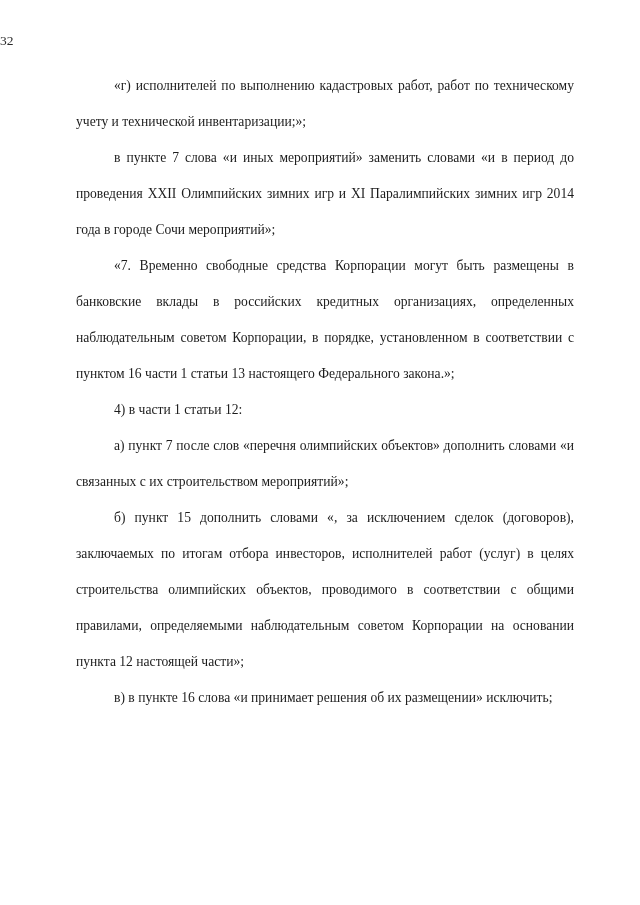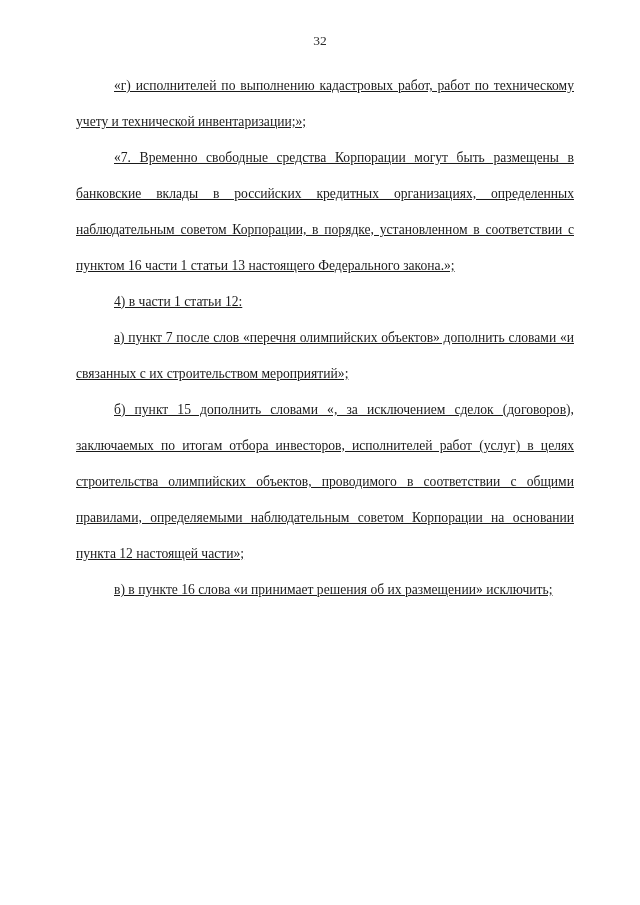--- a/index.html
+++ b/index.html
@@ -19,30 +19,28 @@
     width: 640px;
     height: 905px;
     background: #ffffff;
     box-sizing: border-box;
   }
   .page-number {
     position: absolute;
     top: 33px;
     left: 0;
     width: 640px;
-    text-align: center;
     font-size: 13.5px;
     color: #2a2a2a;
   }
   .content {
     position: absolute;
     top: 68px;
     left: 76px;
     width: 498px;
-    text-decoration: underline;
   }
   p.para {
     margin: 0 0 0 0;
     font-size: 13.6px;
     line-height: 36px;
     text-align: justify;
     text-indent: 38px;
     color: #1c1c1c;
     hyphens: none;
   }
@@ -51,20 +49,21 @@
 <body>
 
 <div class="page">
 
   <div class="page-number">32</div>
 
   <div class="content">
 
     <p class="para">«г) исполнителей по выполнению кадастровых работ, работ по техническому учету и технической инвентаризации;»;</p>
 
+    <p class="para">в пункте 7 слова «и иных мероприятий» заменить словами «и в период до проведения XXII Олимпийских зимних игр и XI Паралимпийских зимних игр 2014 года в городе Сочи мероприятий»;</p>
 
 
     <p class="para">«7. Временно свободные средства Корпорации могут быть размещены в банковские вклады в российских кредитных организациях, определенных наблюдательным советом Корпорации, в порядке, установленном в соответствии с пунктом 16 части 1 статьи 13 настоящего Федерального закона.»;</p>
 
     <p class="para">4) в части 1 статьи 12:</p>
 
     <p class="para">а) пункт 7 после слов «перечня олимпийских объектов» дополнить словами «и связанных с их строительством мероприятий»;</p>
 
     <p class="para">б) пункт 15 дополнить словами «, за исключением сделок (договоров), заключаемых по итогам отбора инвесторов, исполнителей работ (услуг) в целях строительства олимпийских объектов, проводимого в соответствии с общими правилами, определяемыми наблюдательным советом Корпорации на основании пункта 12 настоящей части»;</p>
 

